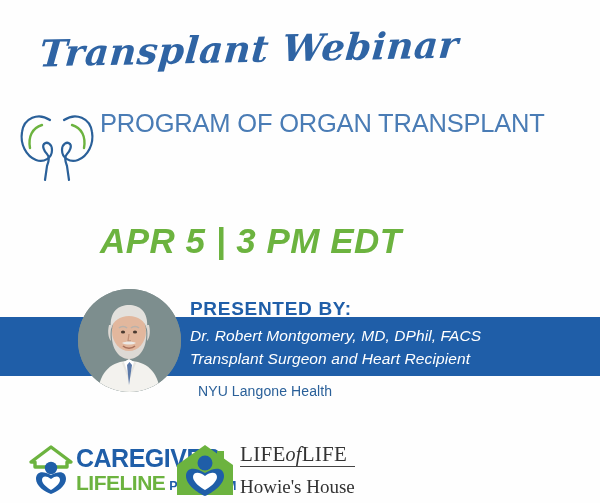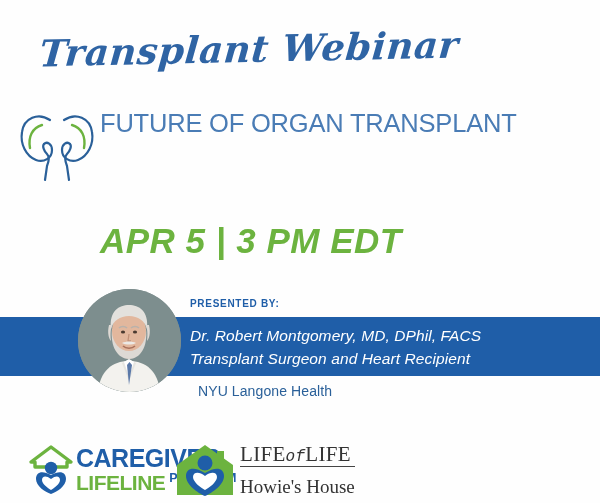--- a/index.html
+++ b/index.html
@@ -95,21 +95,21 @@
     top: 317px;
     width: 600px;
     height: 59px;
     background: #1f5ea8;
   }
 
   .presented-by {
     position: absolute;
     left: 190px;
     top: 298px;
-    font-size: 10px;
+    font-size: 19px;
     font-weight: bold;
     letter-spacing: 0.7px;
     color: #1f5ea8;
   }
 
   .presenter-lines {
     position: absolute;
     left: 190px;
     top: 324px;
     color: #ffffff;
@@ -169,21 +169,21 @@
 
   .cg-line1 {
     font-size: 25px;
     font-weight: bold;
     letter-spacing: -0.5px;
     color: #1f5ea8;
   }
 
   .cg-line2 {
     display: flex;
-    align-items: flex-start;
+    align-items: flex-end;
     margin-top: 1px;
   }
 
   .cg-lifeline {
     font-size: 21px;
     font-weight: bold;
     letter-spacing: -0.5px;
     color: #6cb33f;
   }
 
@@ -214,23 +214,22 @@
 
   .gift-line1 {
     font-size: 21px;
     letter-spacing: 0.3px;
     border-bottom: 1.5px solid #444444;
     padding-bottom: 1px;
     white-space: nowrap;
   }
 
   .gift-of {
-    font-size: 16px;
+    font-size: 20px;
     font-style: italic;
-    font-family: Liberation Mono, monospace;
   }
 
   .gift-line2 {
     font-size: 19px;
     margin-top: 10px;
     white-space: nowrap;
   }
 </style>
 </head>
 <body>
@@ -249,21 +248,21 @@
       </g>
       <g fill="none" stroke="#6cb33f" stroke-width="2.4" stroke-linecap="round">
         <path d="M28 19 C18 22, 14 31, 16 42"></path>
         <path d="M58 19 C68 22, 72 31, 70 42"></path>
       </g>
     </svg>
   </div>
 
   <div class="headline-block">
     <div class="headline-sub">
-      <div>FUTURE OF ORGAN TRANSPLANT</div>
+      <div>PROGRAM OF ORGAN TRANSPLANT</div>
     </div>
   </div>
 
   <div class="date-line">APR 5  |  3 PM EDT</div>
 
   <div class="presenter-band"></div>
 
   <div class="presented-by">PRESENTED BY:</div>
 
   <div class="presenter-lines">

